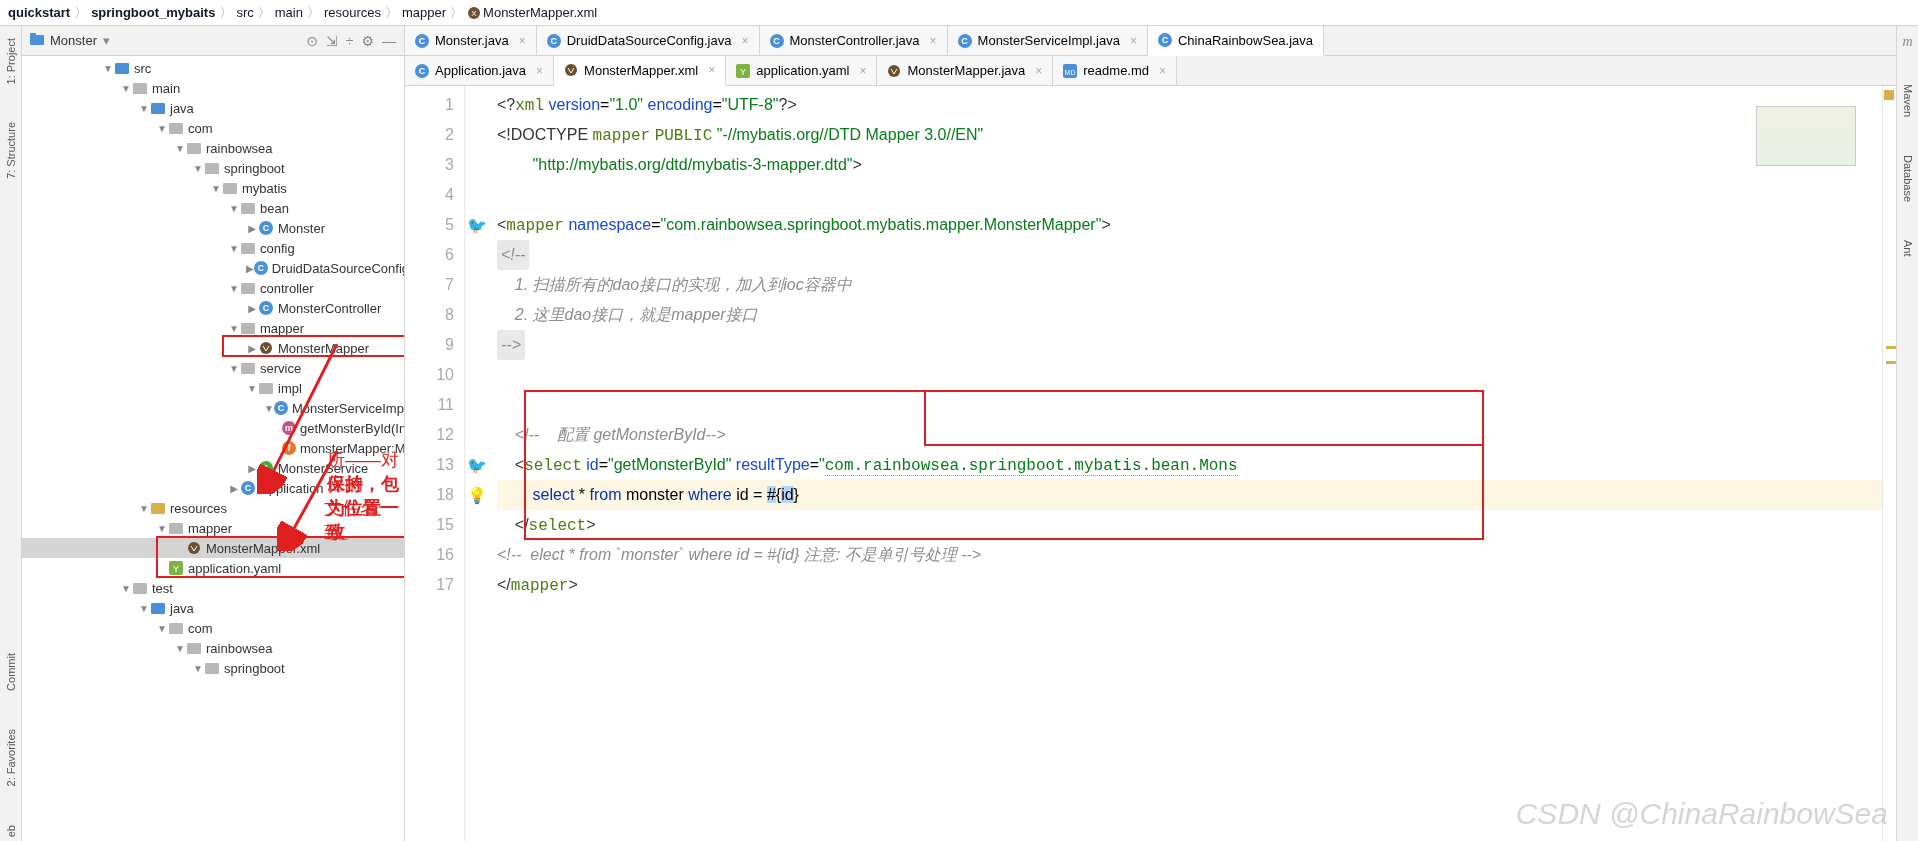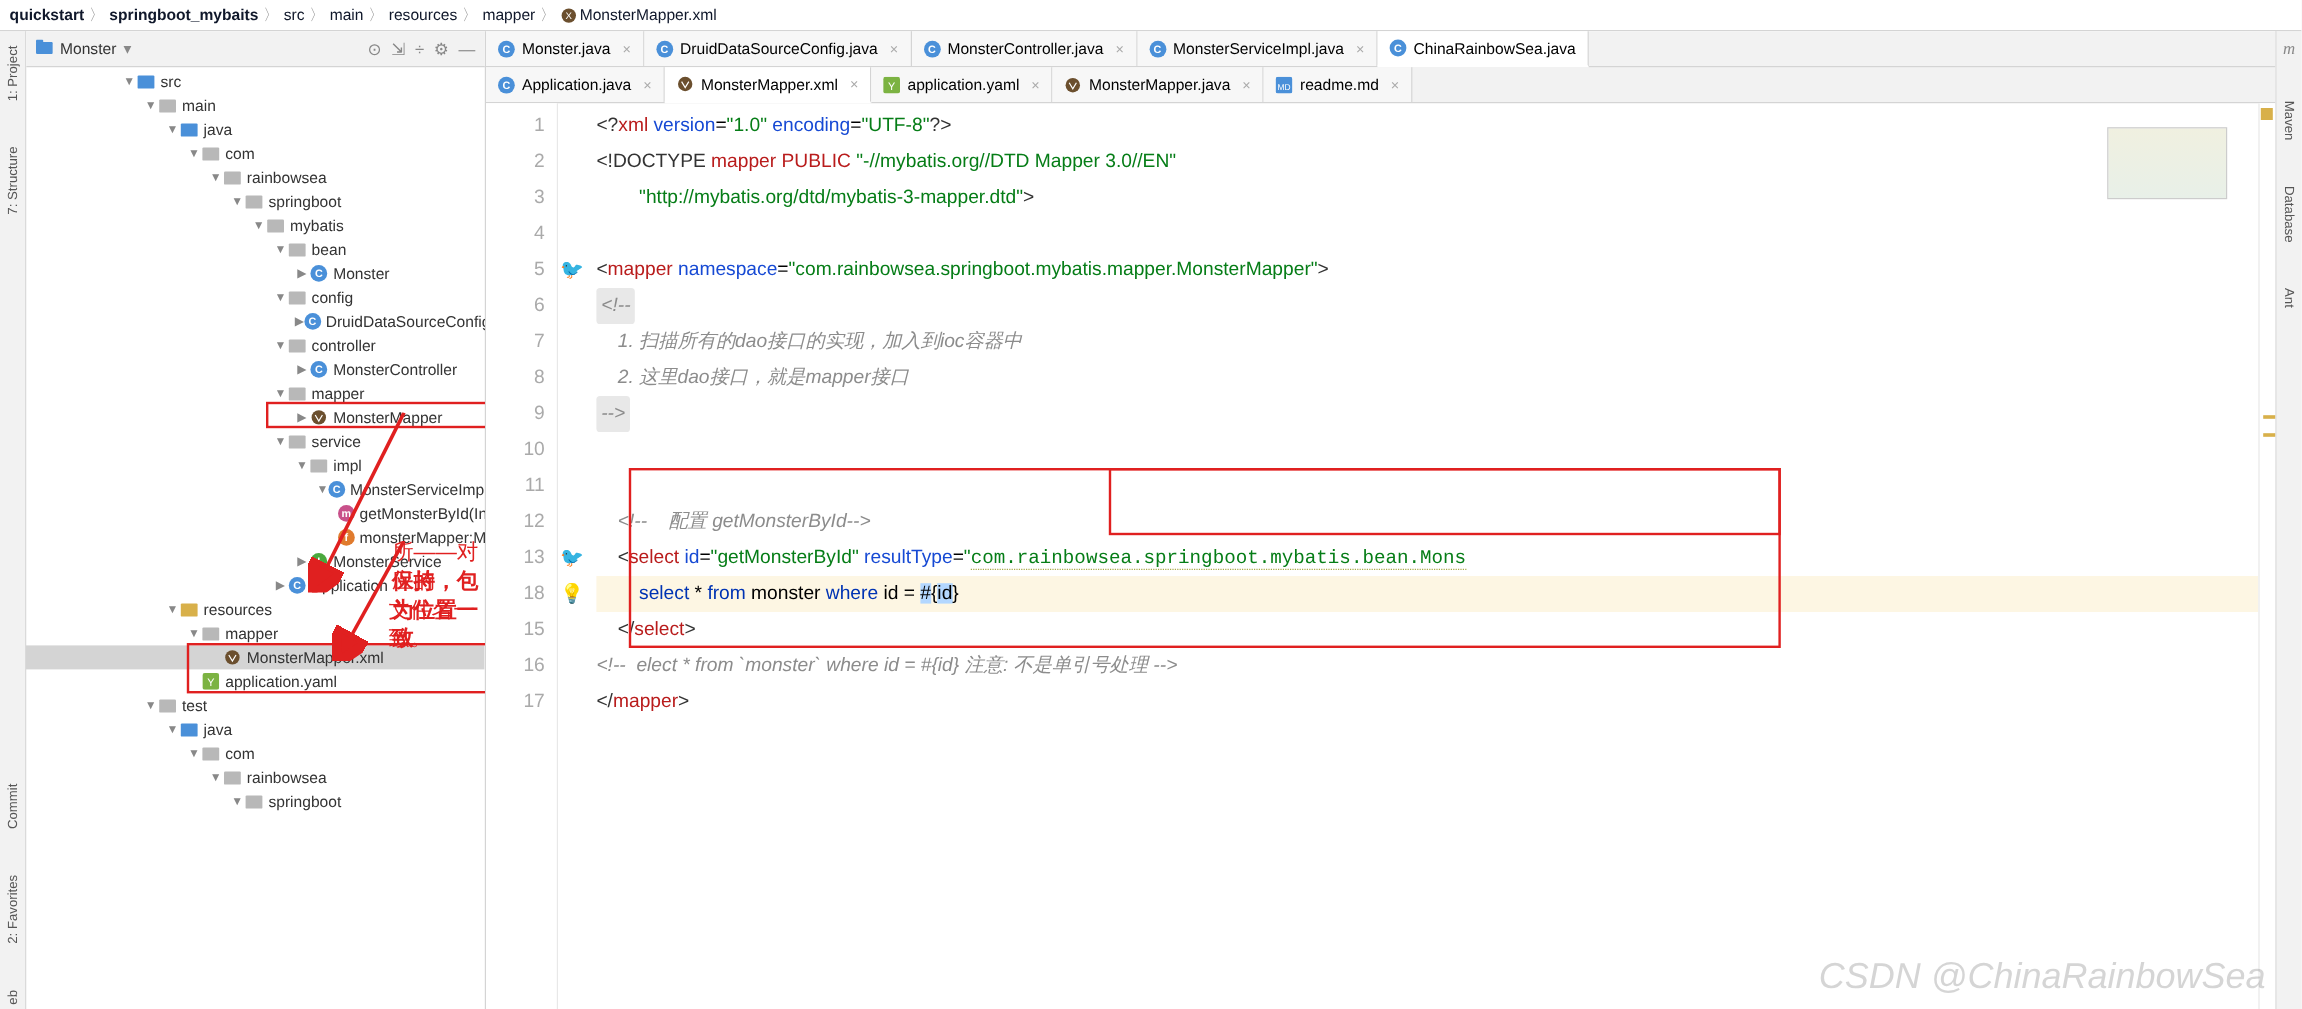--- a/index.html
+++ b/index.html
@@ -43,21 +43,21 @@
 .editor-body { flex: 1; display: flex; font-family: "JetBrains Mono", Consolas, monospace; font-size: 16px; position: relative; }
 .gutter { width: 60px; background: #fff; border-right: 1px solid #e8e8e8; text-align: right; padding-right: 10px; color: #aaa; padding-top: 4px; }
 .gutter .ln { height: 30px; line-height: 30px; }
 .gutter-icons { width: 24px; padding-top: 4px; }
 .gutter-icons .gi { height: 30px; display: flex; align-items: center; justify-content: center; }
 .code { flex: 1; padding-top: 4px; padding-left: 8px; position: relative; }
 .code .line { height: 30px; line-height: 30px; white-space: pre; }
 .code .line.folded { background: #e8e8e8; display: inline-block; padding: 0 4px; border-radius: 3px; }
 .code .line.warn { background: #fdf6e3; }
 .kw { color: #0033b3; }
-.tag { color: #b91c1c; }
+.tag { color: #4d7c0f; font-family: Liberation Mono, monospace; }
 .attr { color: #174ad4; }
 .str { color: #067d17; }
 .cmt { color: #8c8c8c; font-style: italic; }
 .punct { color: #333; }
 .underline-warn { border-bottom: 1px dotted #a9a94a; font-family: Liberation Mono, monospace; }
 .hl-caret { background: #b3d7ff; }
 .right-rail { width: 22px; background: #f2f2f2; border-left: 1px solid #d4d4d4; display: flex; flex-direction: column; align-items: center; padding-top: 8px; gap: 30px; }
 .right-rail .v { writing-mode: vertical-rl; font-size: 11px; color: #555; cursor: pointer; padding: 4px 0; }
 .minimap { width: 14px; background: #fff; border-left: 1px solid #e8e8e8; position: relative; }
 .minimap .mm-warn { position: absolute; right: 0; width: 10px; height: 3px; background: #d8b04a; }

